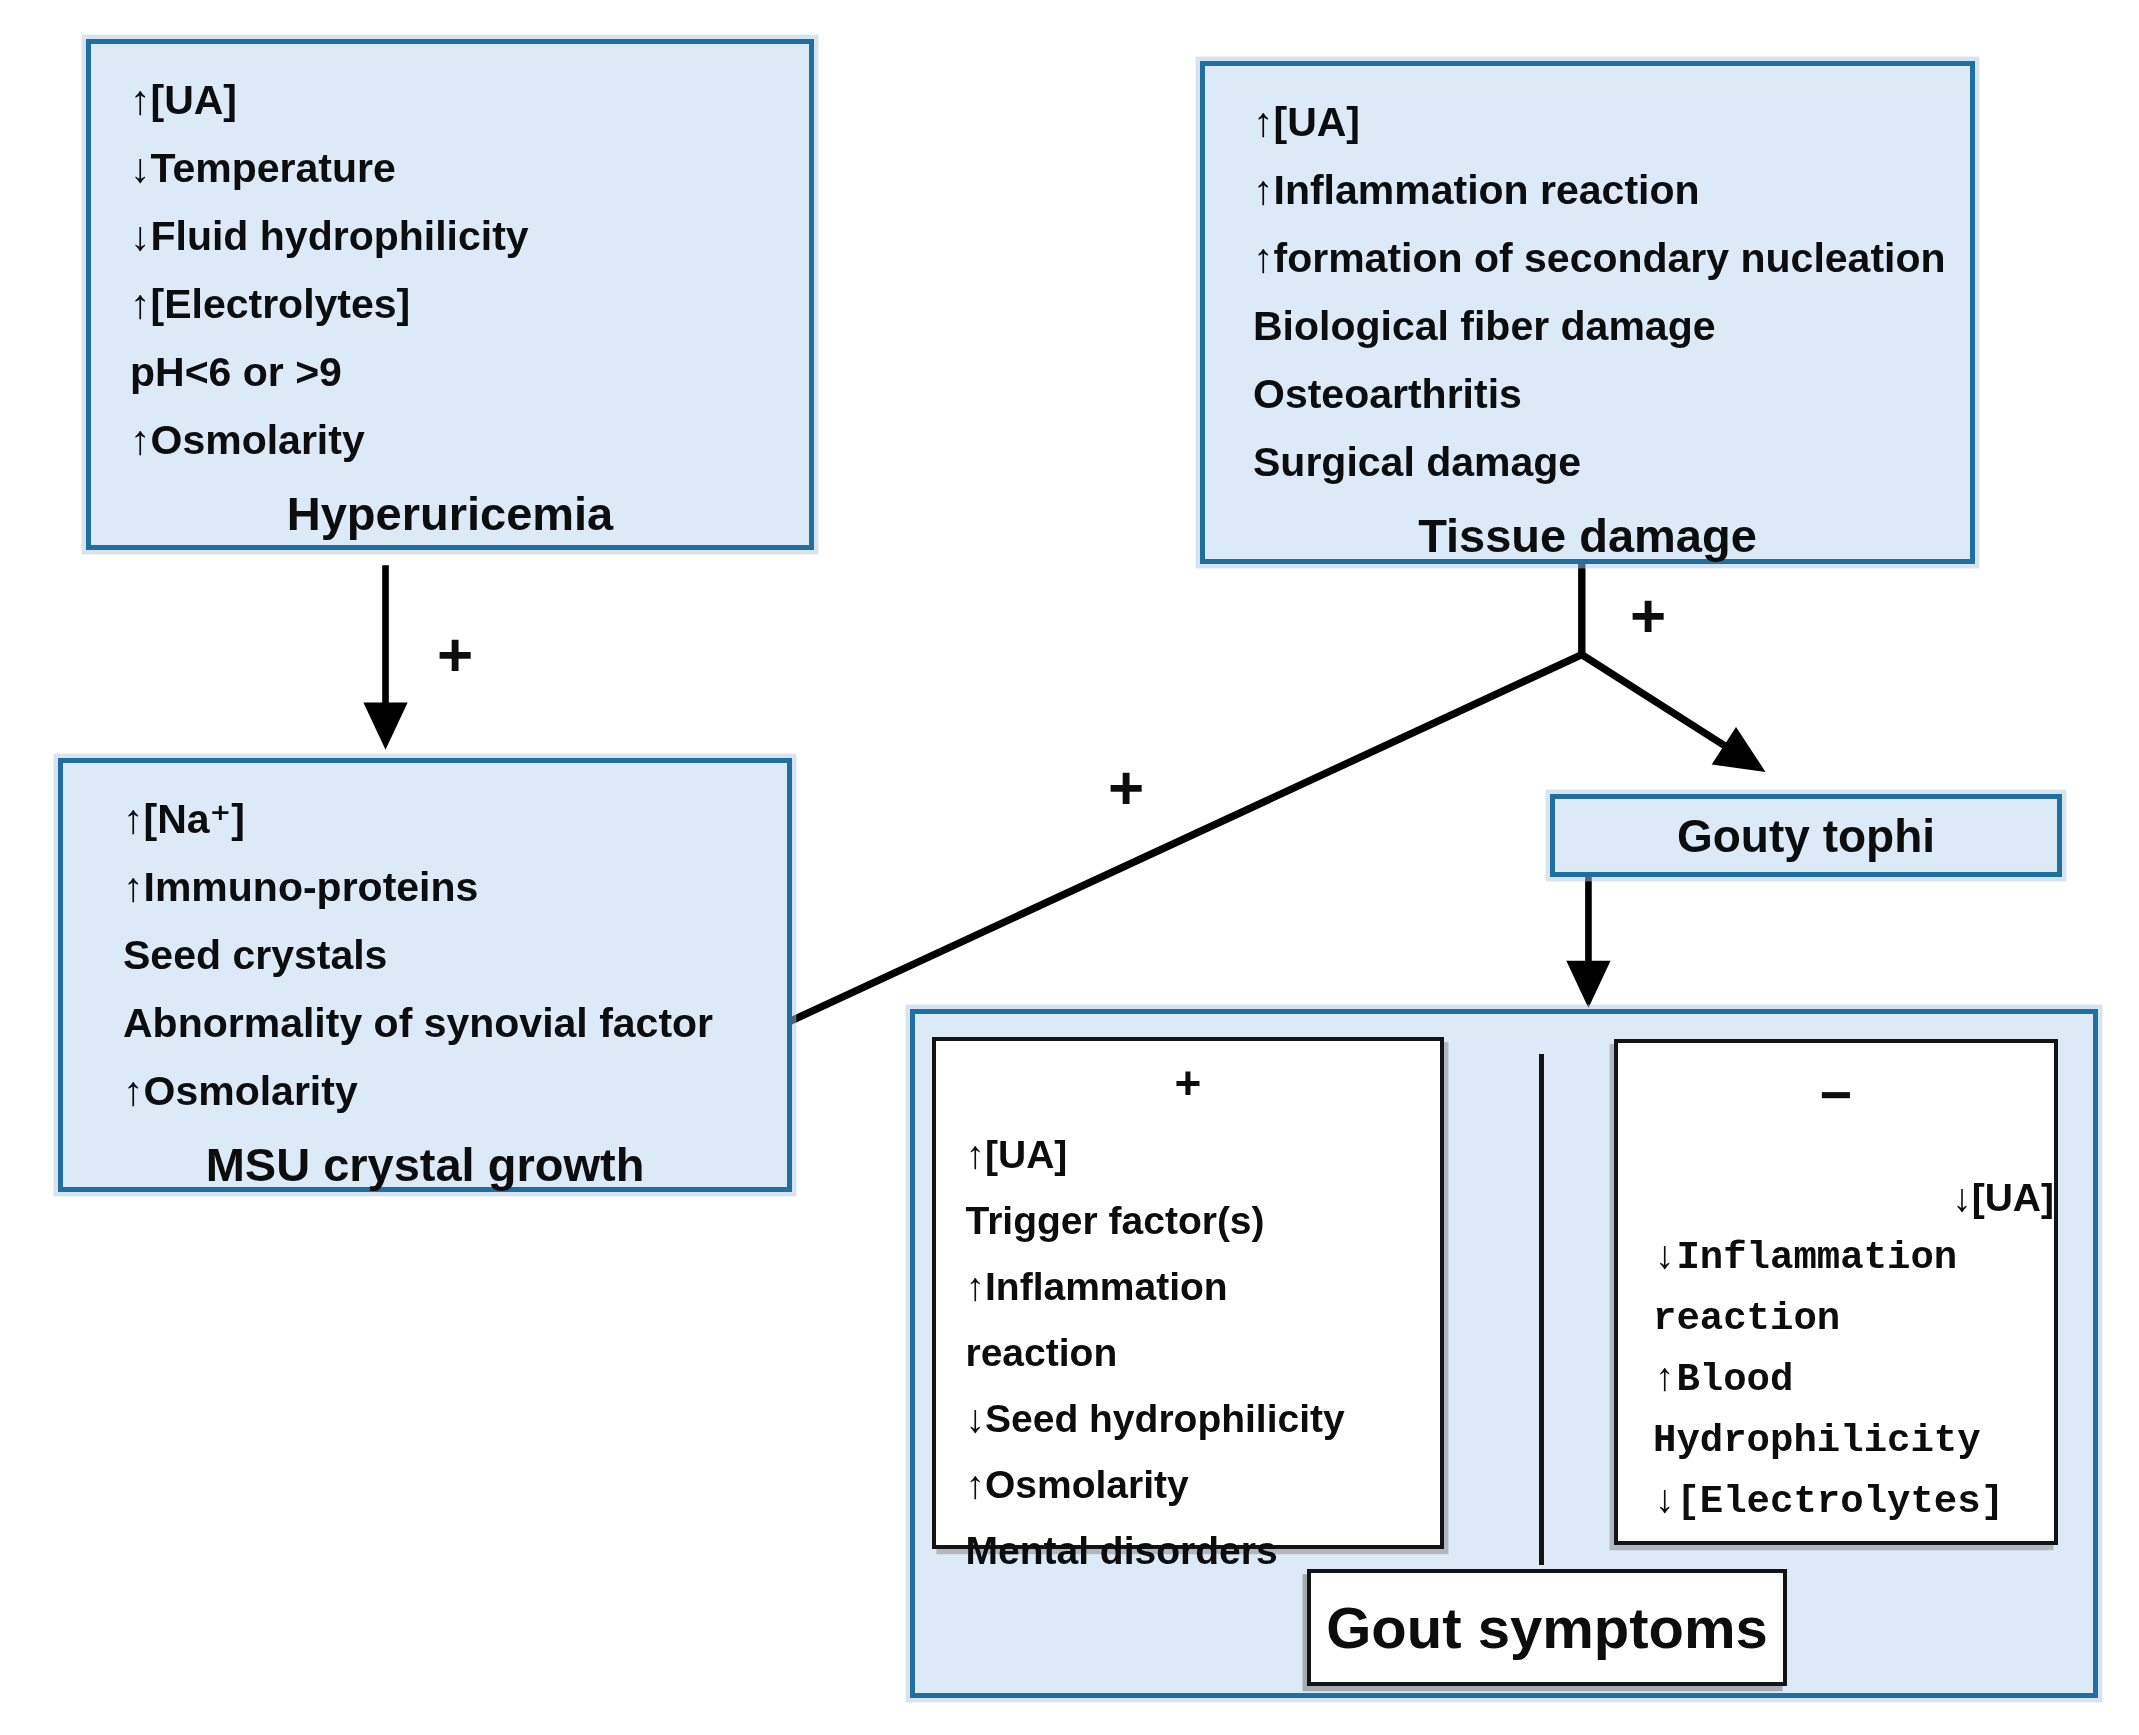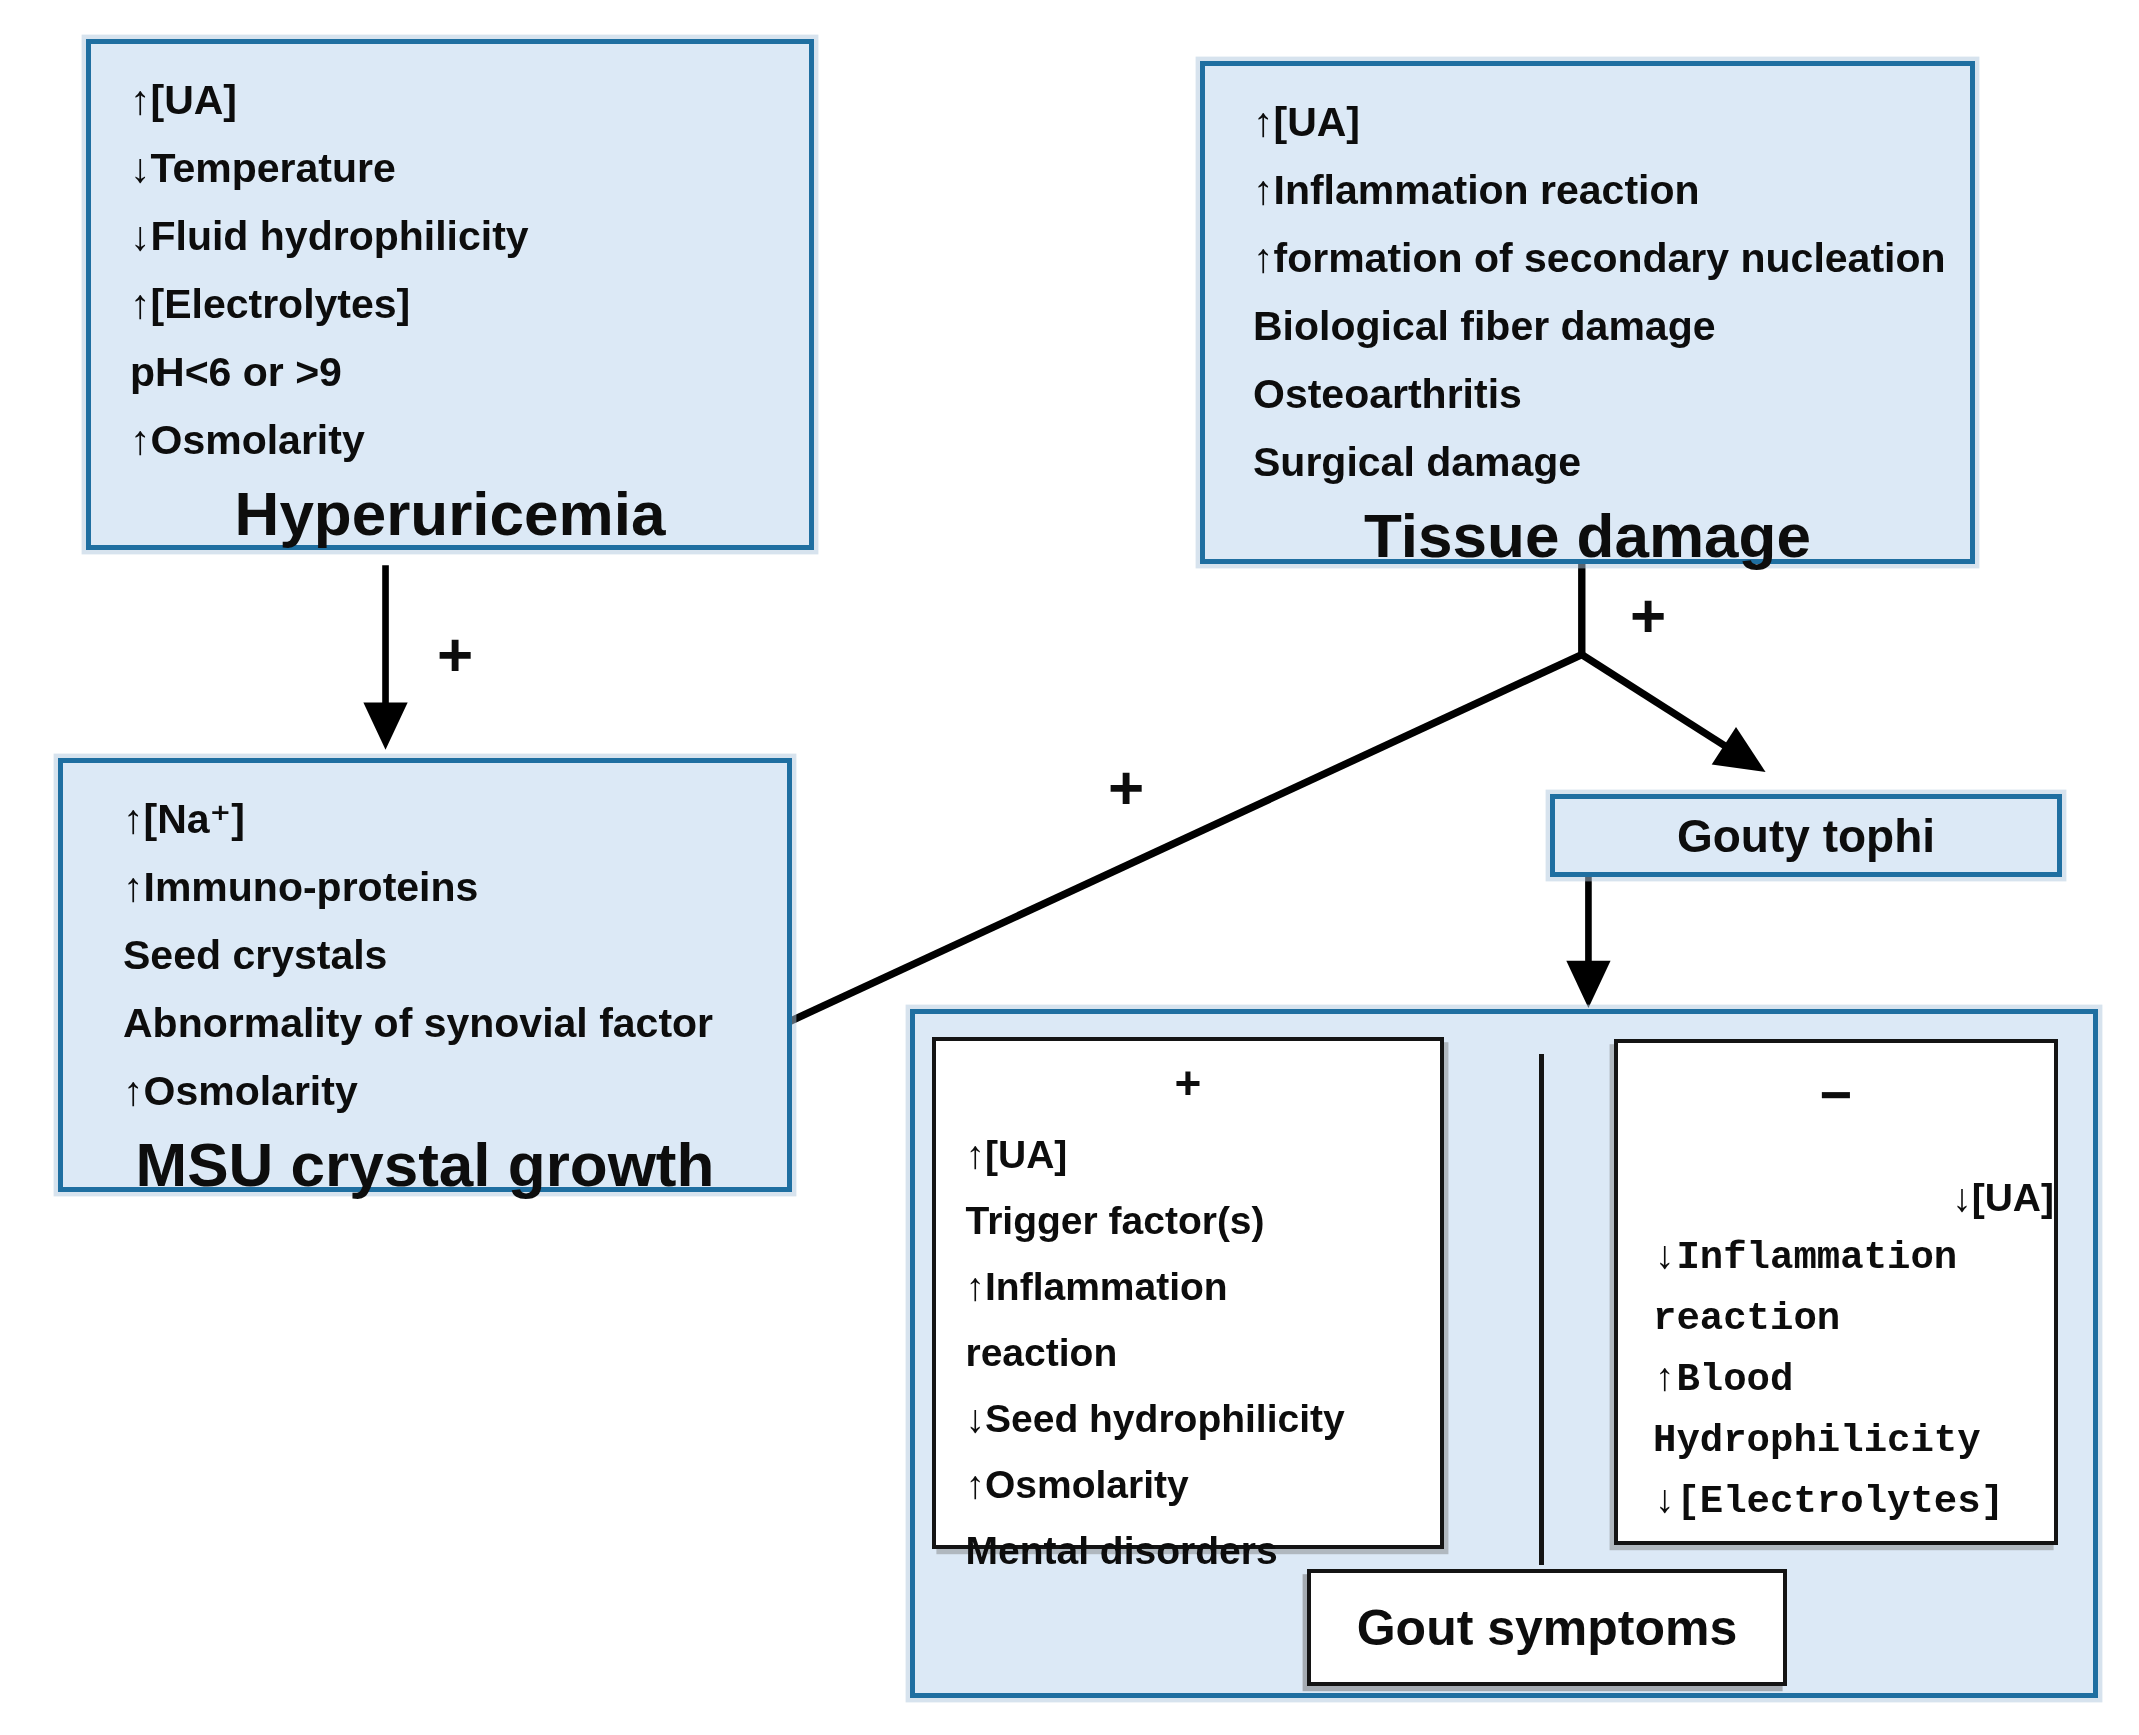--- a/index.html
+++ b/index.html
@@ -11,21 +11,21 @@
   .canvas{position:relative;width:2140px;height:1735px;overflow:hidden;background:#ffffff;}
   svg.connectors{position:absolute;left:0;top:0;width:2140px;height:1735px;pointer-events:none;}
 
   .bluebox{
     position:absolute;box-sizing:border-box;
     background:#dce9f6;border:5.2px solid #1f6fa1;
     box-shadow:0 0 0 4.4px rgba(176,200,221,0.5);
   }
   .rows{padding:22px 0 0 39px;}
   .row{font-size:41px;line-height:68px;white-space:nowrap;}
-  .box-title{font-size:62px;line-height:56px;text-align:center;margin-top:11.8px;}
+  .box-title{font-size:47px;line-height:56px;text-align:center;margin-top:11.8px;}
 
   #box-hyperuricemia{left:86px;top:39px;width:728px;height:511px;}
   #box-tissue{left:1200px;top:61px;width:775px;height:503px;}
   #box-tissue .rows{padding-left:48px;}
   #box-msu{left:58px;top:758px;width:734px;height:434px;}
   #box-msu .rows{padding-left:60px;}
   #box-tophi{left:1550px;top:794px;width:512px;height:83px;
     display:flex;align-items:center;justify-content:center;}
   #box-tophi .box-title{margin-top:0;font-size:46px;}
   #box-bigpanel{left:910px;top:1009px;width:1188px;height:689px;}
@@ -34,21 +34,21 @@
     position:absolute;box-sizing:border-box;
     background:#ffffff;border:4.4px solid #141414;
     box-shadow:4.4px 5.2px 0 rgba(110,110,110,0.4);
   }
   #panel-positive{left:932px;top:1037px;width:512px;height:512px;}
   #panel-negative{left:1614px;top:1039px;width:444px;height:506px;box-shadow:-4.4px 5.2px 0 rgba(110,110,110,0.4);}
   #panel-divider{position:absolute;left:1539px;top:1054px;width:5.2px;height:511px;background:#141414;}
   #gout-symptoms{left:1307px;top:1569px;width:480px;height:117px;
     display:flex;align-items:center;justify-content:center;
     box-shadow:-4.4px 5.2px 0 rgba(110,110,110,0.5);}
-  #gout-symptoms .label{font-size:50px;text-align:right;}
+  #gout-symptoms .label{font-size:58px;text-align:right;}
 
   .sign{display:block;text-align:center;font-size:46px;line-height:53px;margin-top:16px;}
   #panel-negative .sign{font-size:56px;line-height:53px;margin-top:25px;}
   .panel-rows{padding:11.8px 14.8px 0 29.5px;}
   .panel-row{font-size:39px;line-height:66px;white-space:nowrap;}
   #panel-negative .panel-rows{padding:0 10.3px 0 35px;font-family:Liberation Mono, monospace;}
   #panel-negative .panel-row{line-height:61px;}
   .lead-row{font-size:39px;line-height:61px;text-align:right;margin-top:46px;}
 
   .plus-label{

